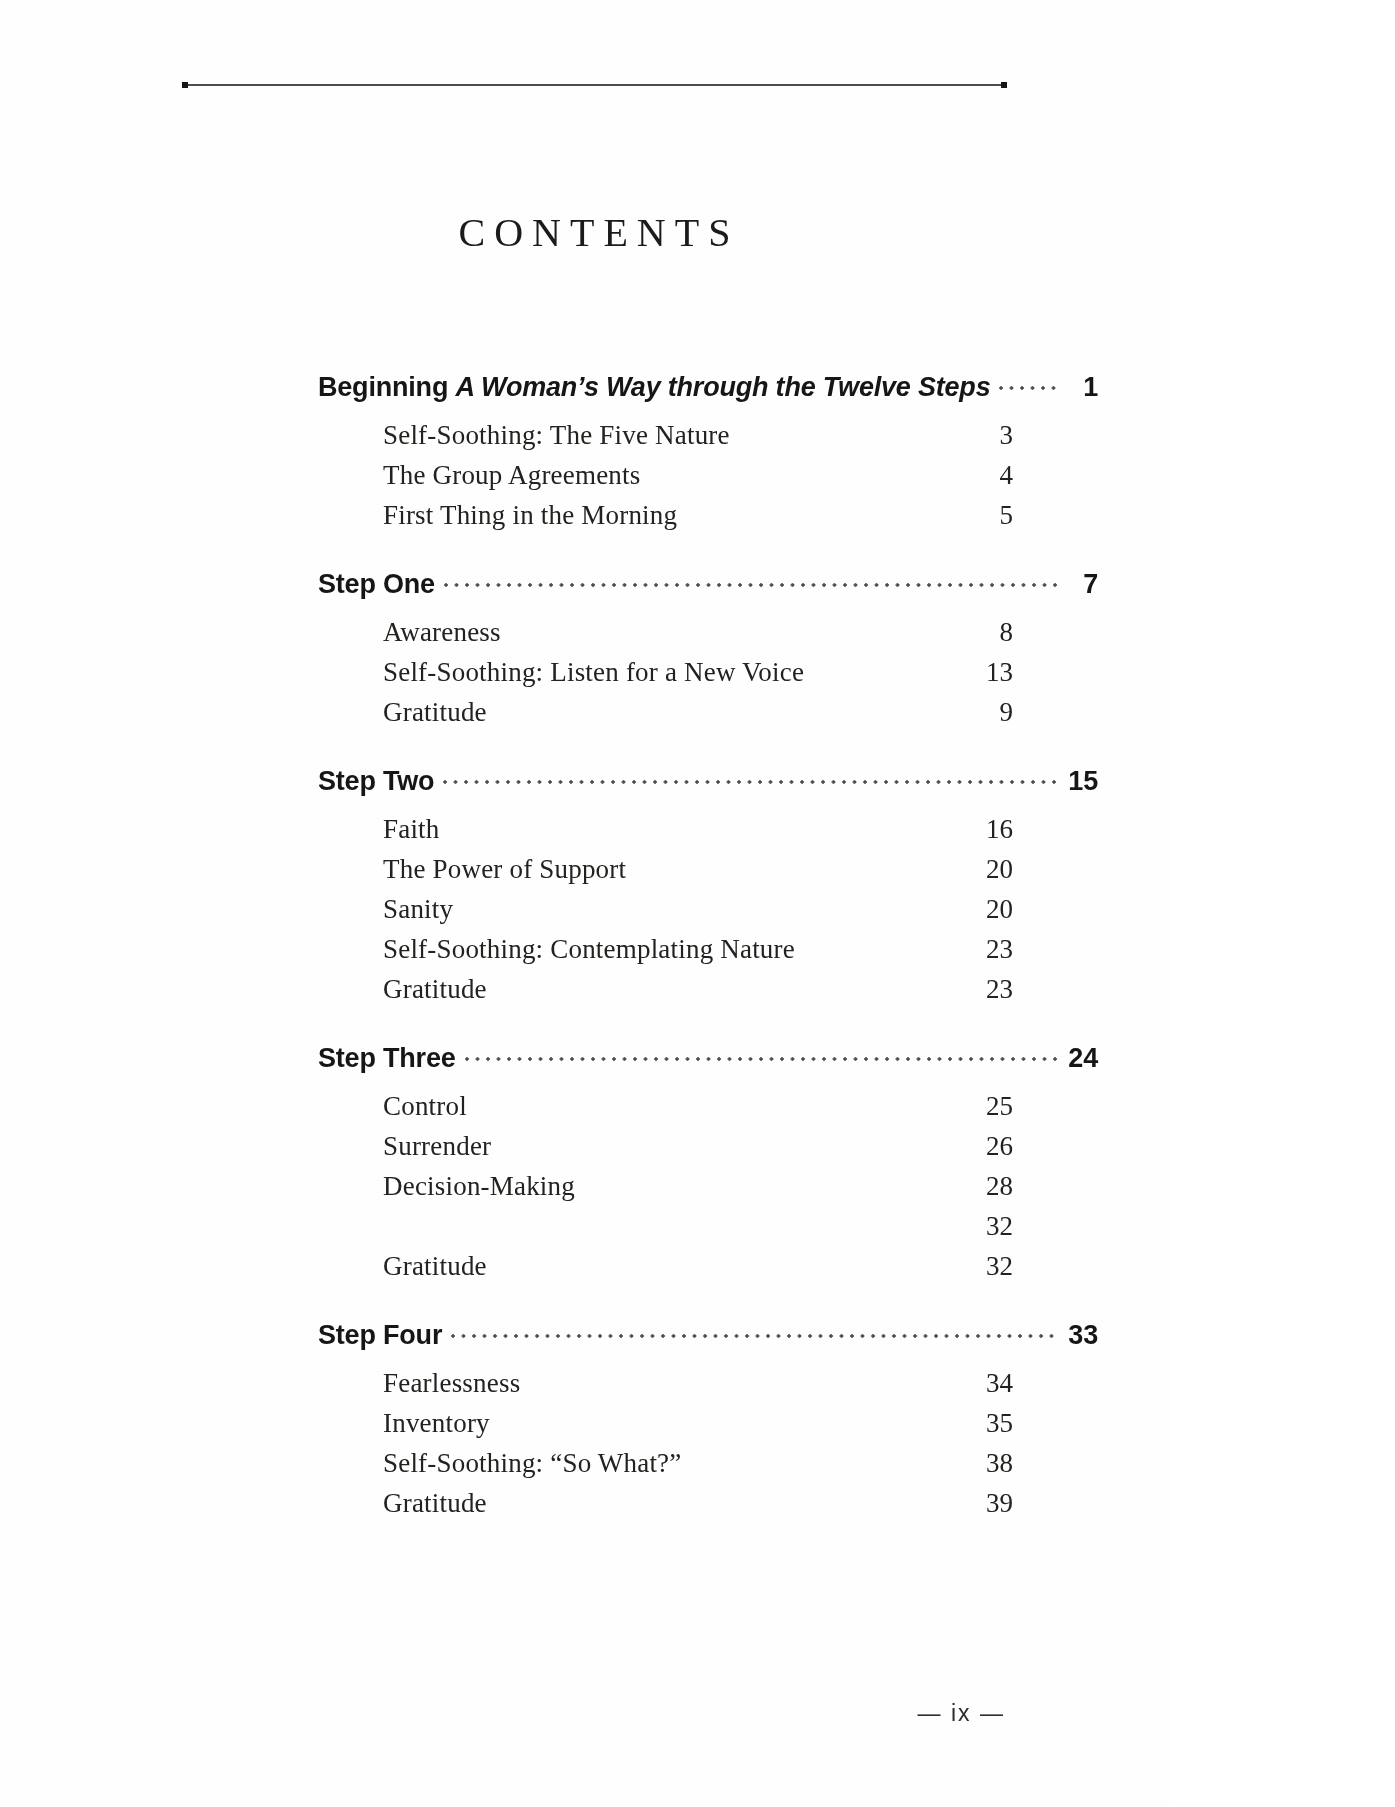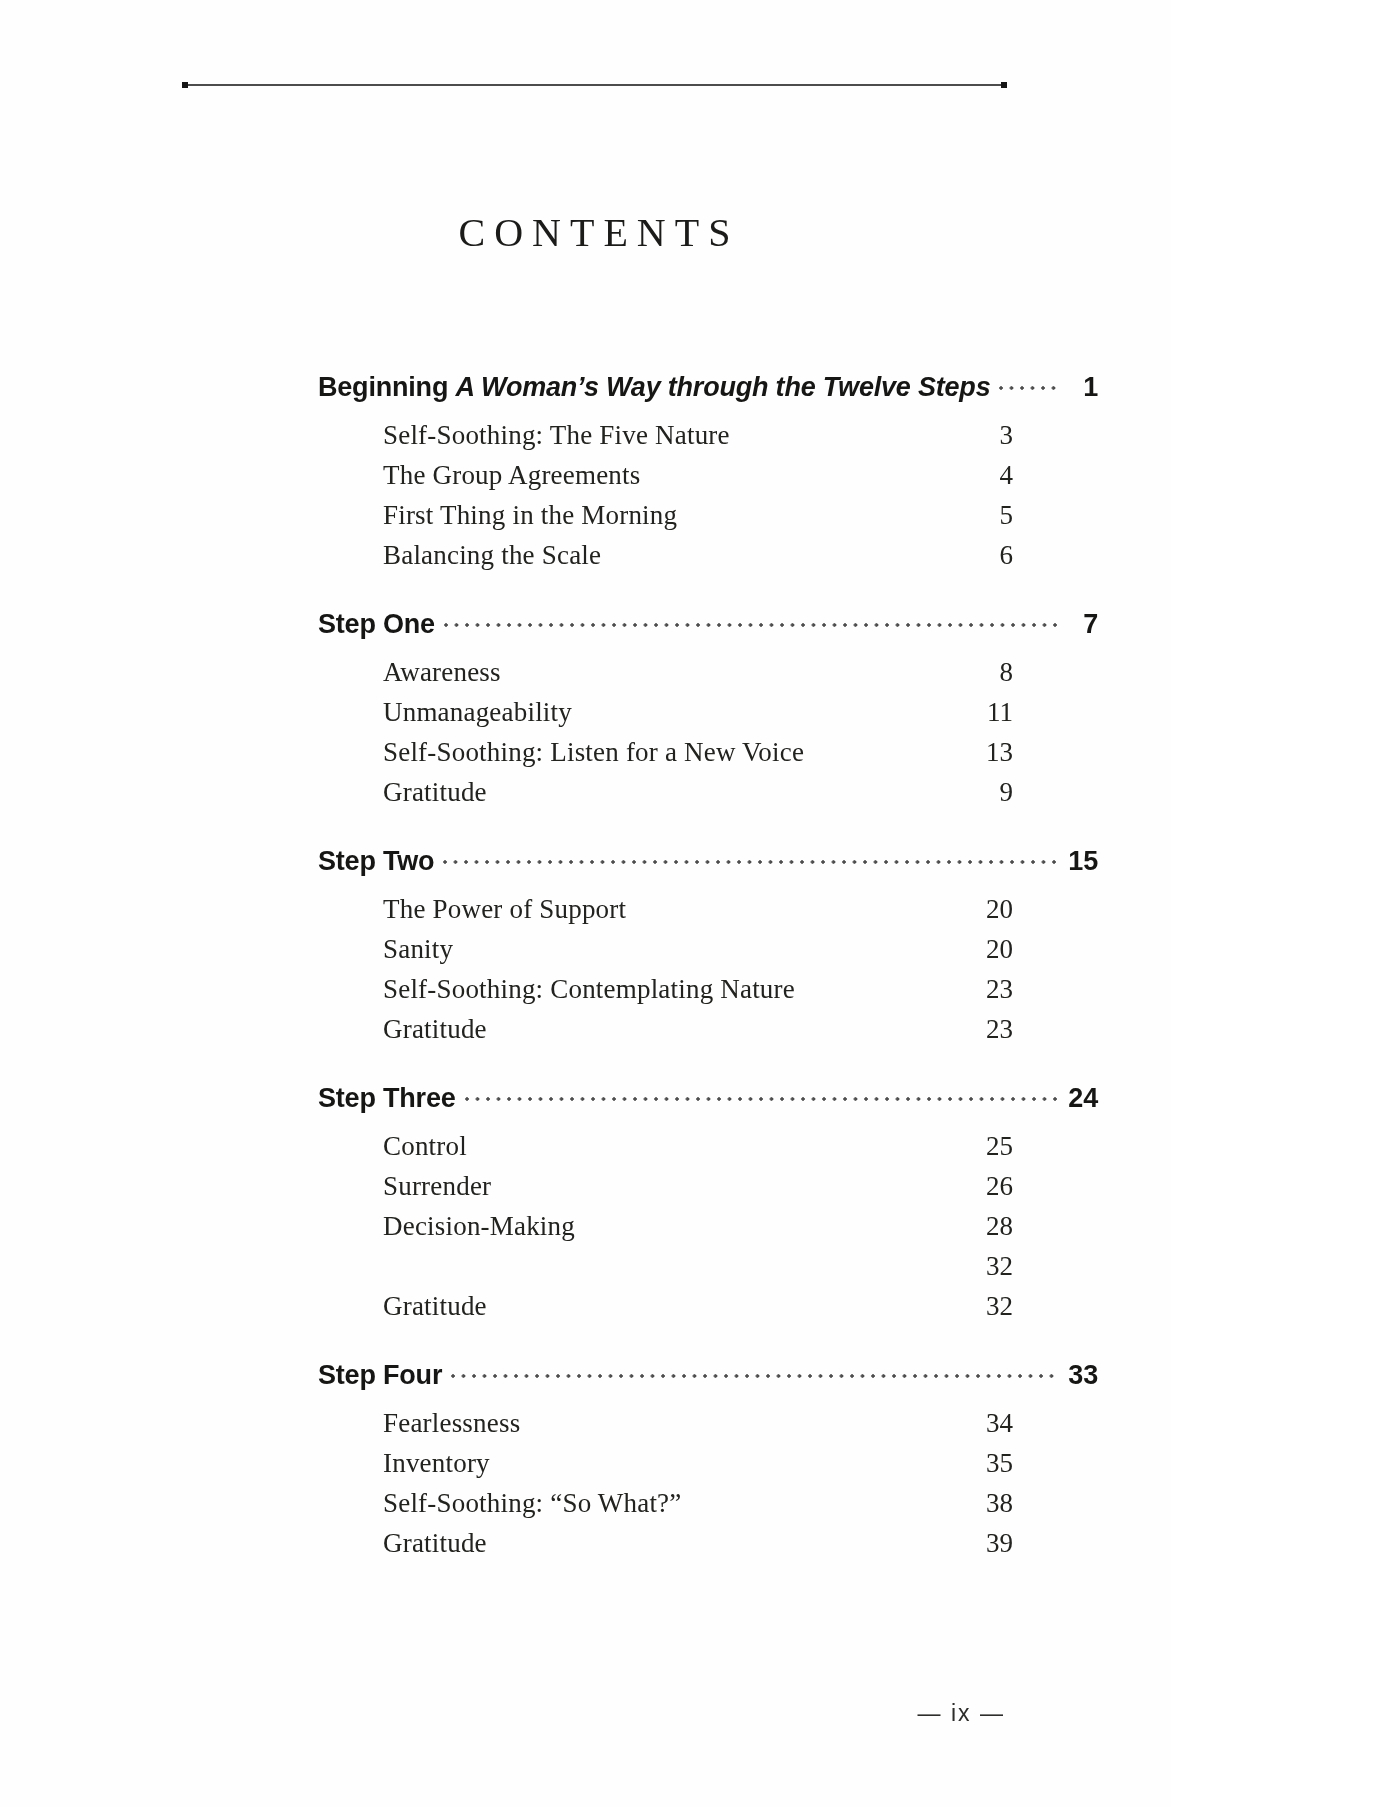--- a/index.html
+++ b/index.html
@@ -149,63 +149,59 @@
   <div class="row entry-row">
     <span class="entry-label">The Group Agreements</span>
     <span class="entry-page">4</span>
   </div>
 
   <div class="row entry-row">
     <span class="entry-label">First Thing in the Morning</span>
     <span class="entry-page">5</span>
   </div>
 
-  <div class="row entry-row">
-    <span class="entry-label">Balancing the Scale</span>
-    <span class="entry-page">6</span>
-  </div>
 </div>
   </section>
 
   <section class="toc-section">
     <div class="row section-row">
       <span class="sec-title"><span class="t-bold">Step One</span></span>
       <span class="leader"></span>
       <span class="sec-page">7</span>
     </div>
     <div class="entries">
   <div class="row entry-row">
     <span class="entry-label">Awareness</span>
     <span class="entry-page">8</span>
   </div>
 
-  <div class="row entry-row">
-    <span class="entry-label">Unmanageability</span>
-    <span class="entry-page">11</span>
-  </div>
 
   <div class="row entry-row">
     <span class="entry-label">Self-Soothing: Listen for a New Voice</span>
     <span class="entry-page">13</span>
   </div>
 
   <div class="row entry-row">
     <span class="entry-label">Gratitude</span>
     <span class="entry-page">9</span>
   </div>
 </div>
   </section>
 
   <section class="toc-section">
     <div class="row section-row">
       <span class="sec-title"><span class="t-bold">Step Two</span></span>
       <span class="leader"></span>
       <span class="sec-page">15</span>
     </div>
     <div class="entries">
+  <div class="row entry-row">
+    <span class="entry-label">Faith</span>
+    <span class="entry-page">16</span>
+  </div>
 
   <div class="row entry-row">
     <span class="entry-label">The Power of Support</span>
     <span class="entry-page">20</span>
   </div>
 
   <div class="row entry-row">
     <span class="entry-label">Sanity</span>
     <span class="entry-page">20</span>
   </div>

